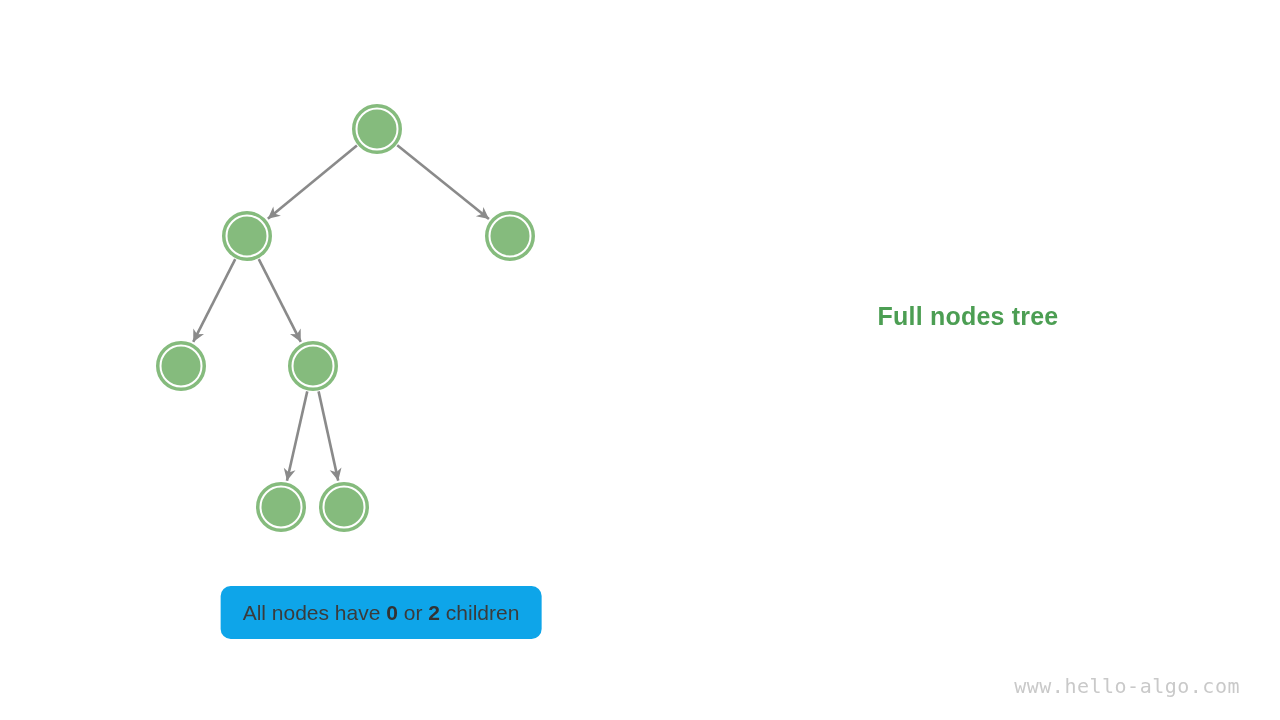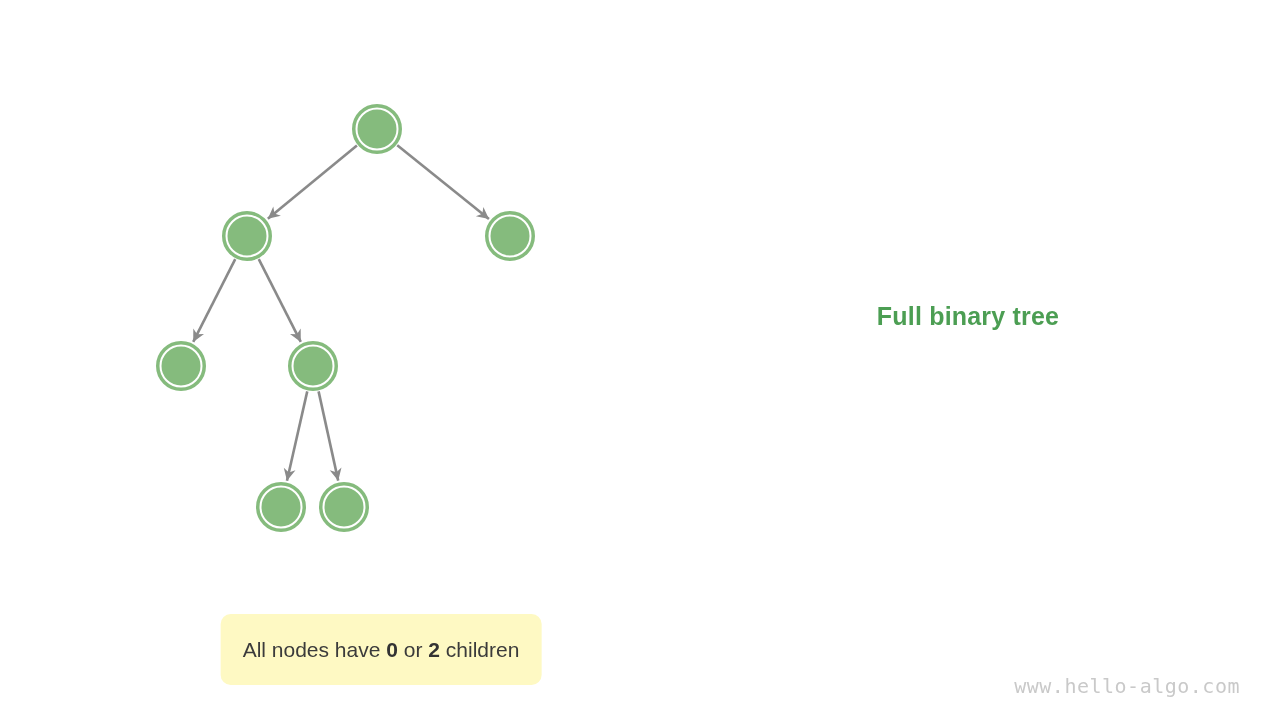--- a/index.html
+++ b/index.html
@@ -28,28 +28,27 @@
     font-size: 25px;
     font-weight: 700;
     letter-spacing: 0.2px;
     white-space: nowrap;
   }
   .caption-box {
     position: absolute;
     left: 381px;
     top: 586px;
     transform: translateX(-50%);
-    background: #fef9c3;
+    background: #0ea5e9;
     border-radius: 10px;
-    padding: 22px 22px;
+    padding: 13px 22px;
     font-size: 21px;
     color: #3b3b3b;
     white-space: nowrap;
     line-height: 27px;
-    margin-top: 28px;
   }
   .caption-box b {
     font-weight: 700;
     color: #333333;
   }
   .watermark {
     position: absolute;
     right: 40px;
     bottom: 22px;
     font-family: "DejaVu Sans Mono", monospace;
@@ -98,21 +97,21 @@
       <g>
         <circle cx="281" cy="507" r="23" fill="#85bb7d" stroke="#85bb7d" stroke-width="4"></circle>
         <circle cx="281" cy="507" r="20.5" fill="none" stroke="#ffffff" stroke-width="2"></circle>
       </g>
       <g>
         <circle cx="344" cy="507" r="23" fill="#85bb7d" stroke="#85bb7d" stroke-width="4"></circle>
         <circle cx="344" cy="507" r="20.5" fill="none" stroke="#ffffff" stroke-width="2"></circle>
       </g>
     </svg>
 
-  <div class="diagram-title" style="color: rgb(76, 158, 83);">Full binary tree</div>
+  <div class="diagram-title" style="color: rgb(76, 158, 83);">Full nodes tree</div>
 
   <div class="caption-box">
     <span>All nodes have </span><b>0</b><span> or </span><b>2</b><span> children</span>
   </div>
 
   <div class="watermark">www.hello-algo.com</div>
 
 </div>
 
 </body></html>

